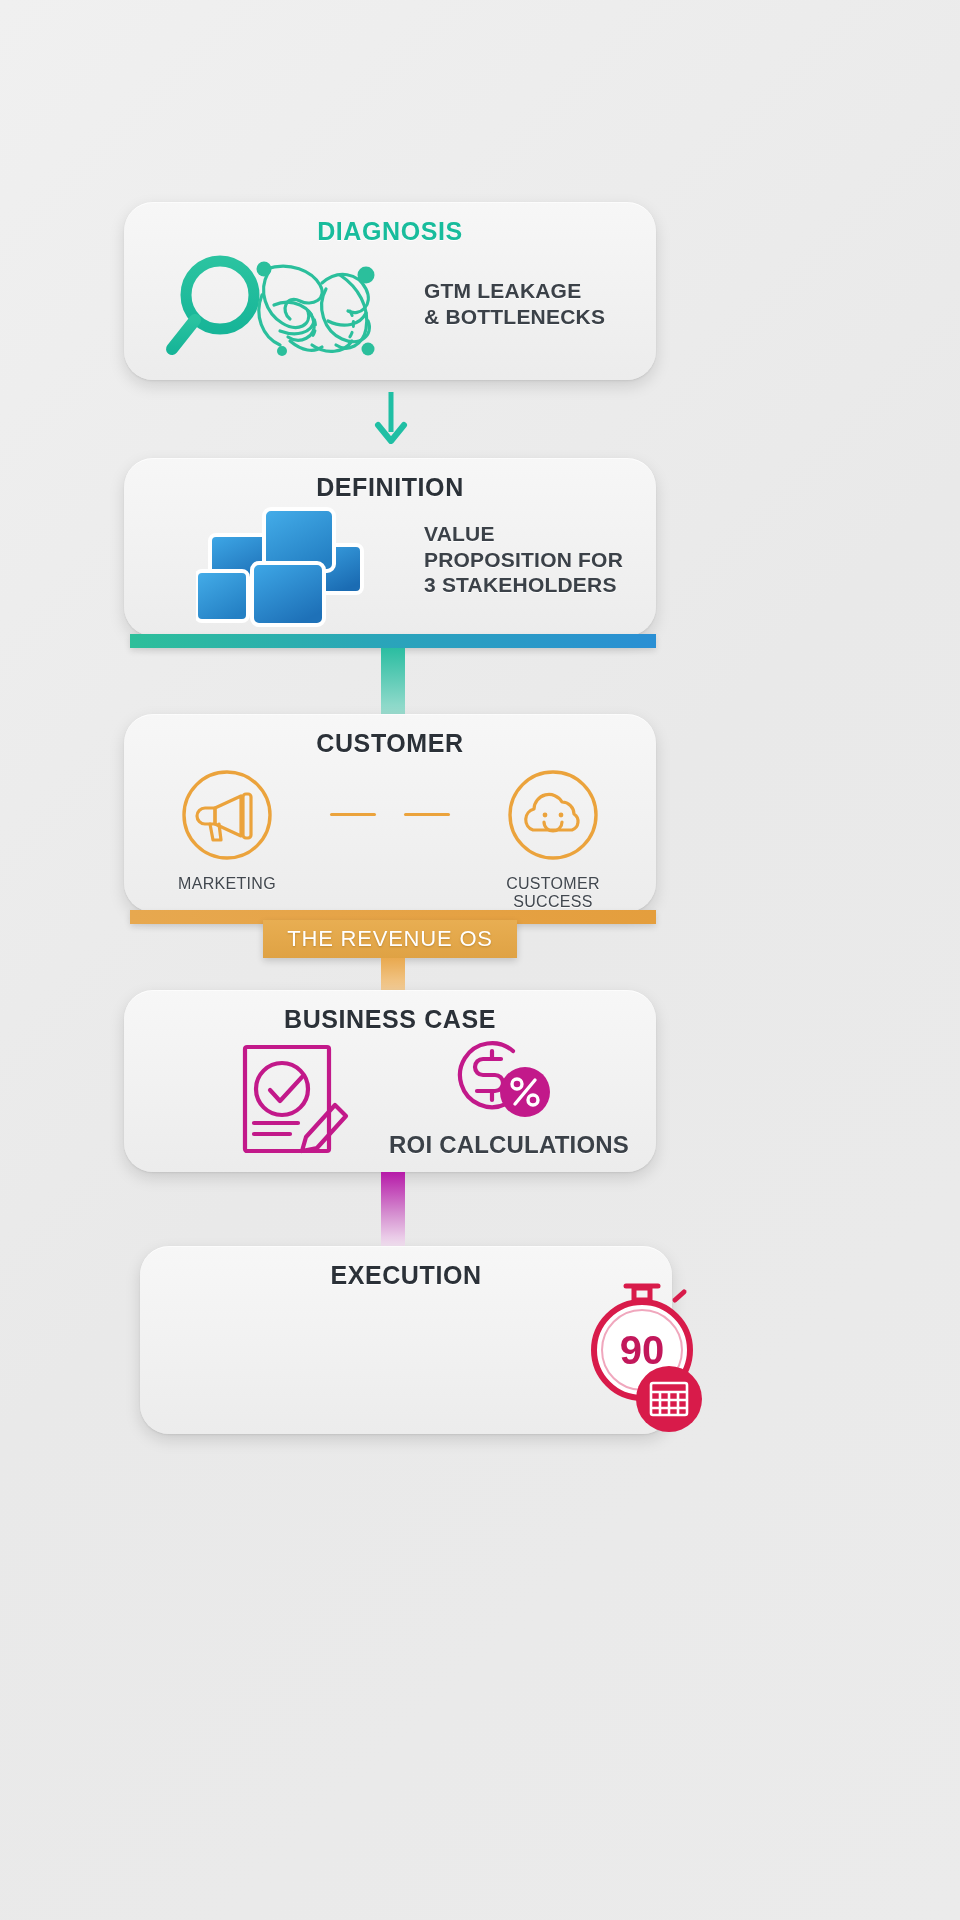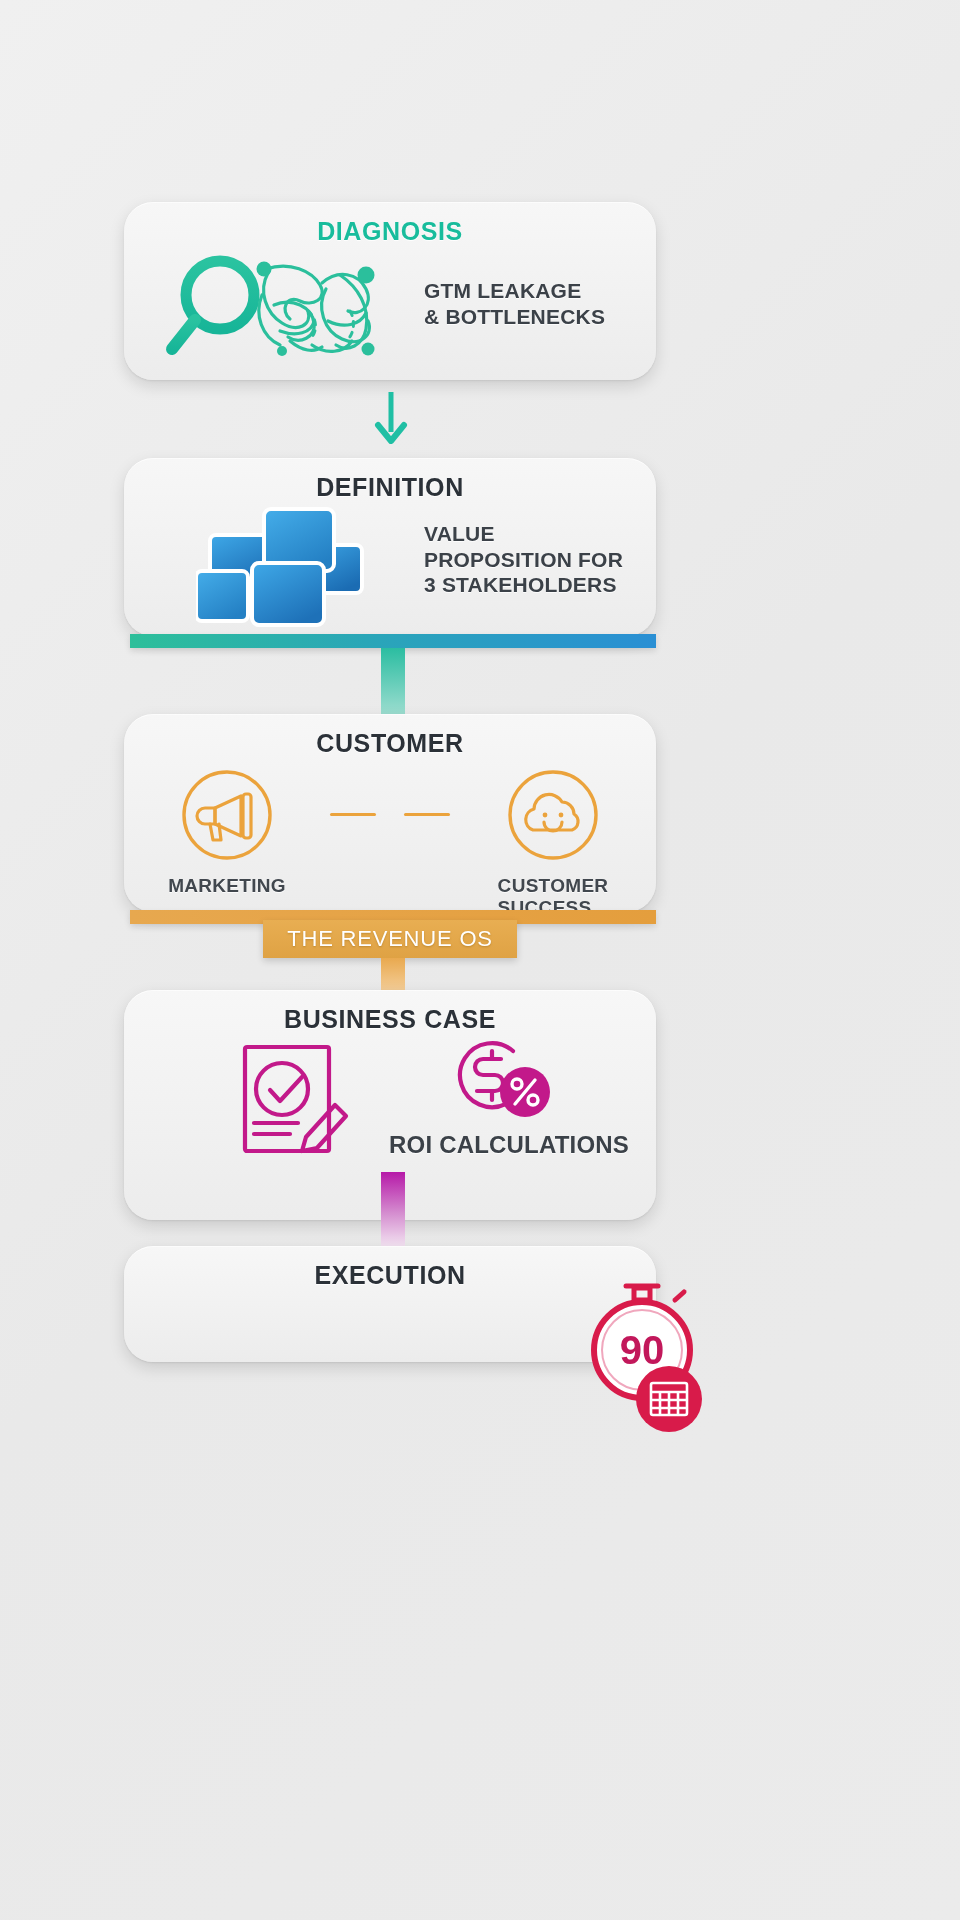--- a/index.html
+++ b/index.html
@@ -71,23 +71,24 @@
     justify-content: space-between;
   }
   .align-item {
     width: 150px;
     display: flex;
     flex-direction: column;
     align-items: center;
   }
   .align-label {
     margin-top: 12px;
-    font-size: 19px;
-    font-weight: bold;
+    font-size: 16px;
+    font-weight: normal;
     color: #41474e;
+    text-align: center;
     line-height: 1.15;
     letter-spacing: 0.3px;
     text-shadow: 0 1px 0 rgba(255,255,255,0.8);
   }
   .align-dash {
     width: 46px;
     height: 3px;
     background: #eba33c;
     margin-top: 46px;
     border-radius: 2px;
@@ -274,21 +275,21 @@
 
   <div class="hbar" style="left:130px; top:910px; width:526px; height:14px;
               background:linear-gradient(90deg,#e7a84f 0%, #e49e3d 100%);
               box-shadow:0 3px 6px rgba(0,0,0,0.12);"></div>
   <div class="os-banner" style="left:263px; top:920px; width:254px; height:38px;">
     <span>THE REVENUE OS</span>
   </div>
   <div class="vbar" style="left:381px; top:958px; width:24px; height:34px;
               background:linear-gradient(180deg,#e9a94f 0%, #f4cf9b 100%);"></div>
 
-  <div class="panel" style="left:124px; top:990px; width:532px; height:230px;">
+  <div class="panel" style="left:124px; top:990px; width:532px; height:182px;">
     <div class="panel-title">BUSINESS CASE</div>
 
     <svg style="position:absolute; left:112px; top:50px;" width="120" height="118" viewBox="0 0 120 118">
       <g fill="none" stroke="#c2198a" stroke-width="4.2" stroke-linejoin="round" stroke-linecap="round">
         <rect x="9" y="6" width="84" height="104" rx="2"></rect>
         <circle cx="46" cy="48" r="26"></circle>
         <path d="M34 49 L44 60 L66 36"></path>
         <path d="M18 82 h44 M18 93 h36"></path>
         <path d="M70 96 L99 64 L110 75 L81 107 L66 110 z"></path>
       </g>
@@ -307,21 +308,21 @@
         <line x1="91" y1="43" x2="71" y2="67" stroke-linecap="round"></line>
       </g>
     </svg>
 
     <div class="roi-label" style="left:265px; top:140px;">ROI CALCULATIONS</div>
   </div>
 
   <div class="vbar" style="left:381px; top:1172px; width:24px; height:76px;
               background:linear-gradient(180deg,#b619a8 0%, #d58fd0 55%, #f4e7f3 100%);"></div>
 
-  <div class="panel" style="left:124px; top:1246px; width:532px; height:116px;">
+  <div class="panel" style="left:140px; top:1246px; width:532px; height:188px;">
     <div class="panel-title">EXECUTION</div>
 
   </div>
 
   <div style="position:absolute; left:580px; top:1276px; width:124px; height:136px;">
     <svg width="124" height="136" viewBox="0 0 124 136">
       <g fill="none" stroke="#d81b4a" stroke-width="5" stroke-linecap="round">
         <line x1="46" y1="10" x2="78" y2="10"></line>
         <rect x="54" y="12" width="16" height="12"></rect>
         <line x1="95" y1="24" x2="104" y2="16"></line>

